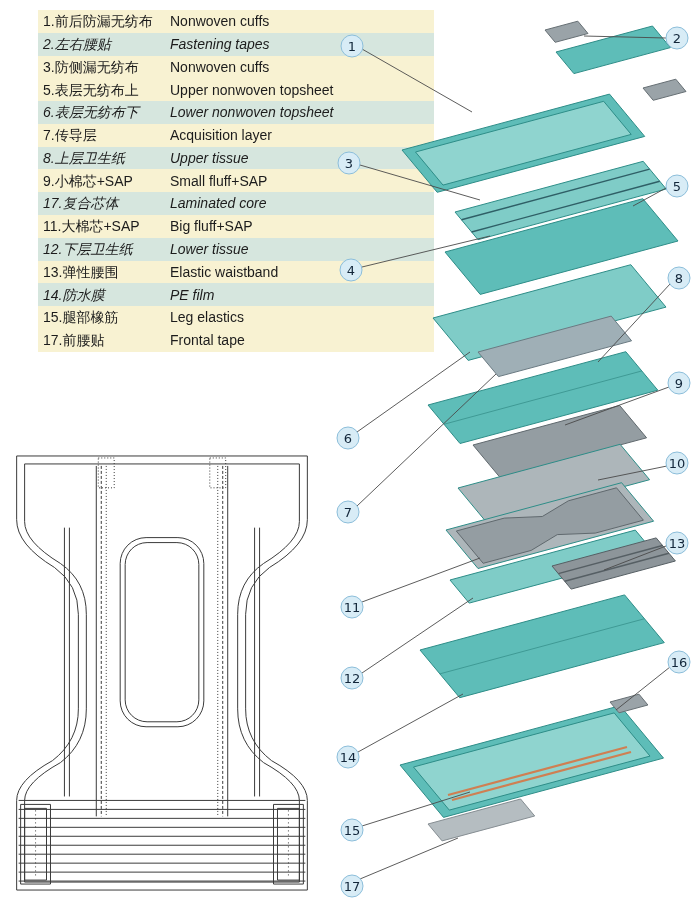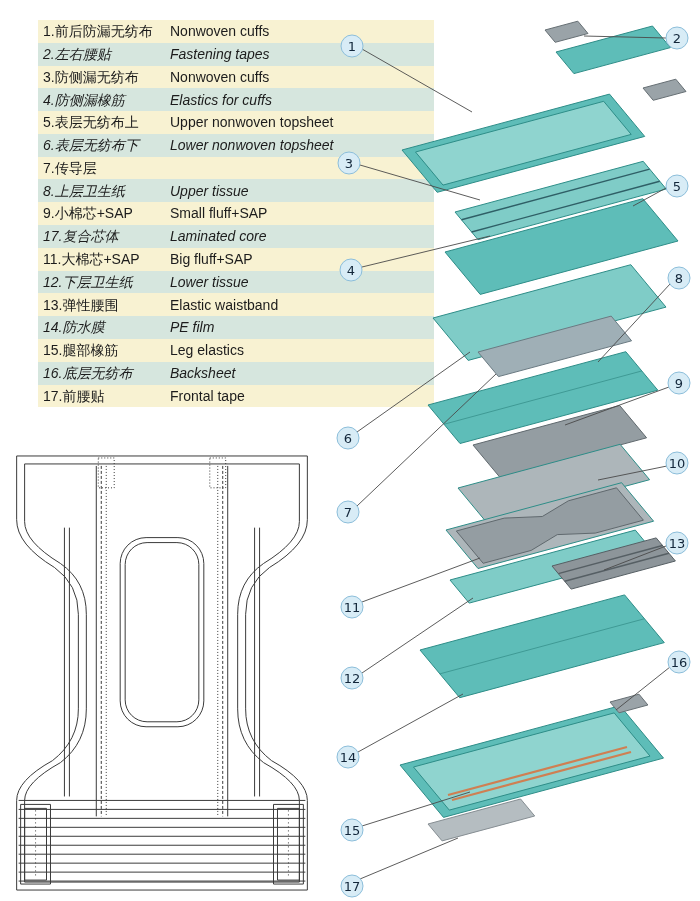--- a/index.html
+++ b/index.html
@@ -1,21 +1,21 @@
 <!DOCTYPE html>
 <html style="--teal: #5ebdb8; --teal-light: #7fccc7; --teal-edge: #2e8d88; --gray: #9aa3a8; --band-gray: #8d959a; --leg-elastic-orange: #cf7f52; --badge-fill: #d8ecf6; --badge-edge: #8cbeda; --legend-row-odd: #f8f2d2; --legend-row-even: #d6e6de;"><head>
 <meta charset="utf-8">
 <style>
   html,body{margin:0;padding:0;}
   body{
     width:700px;height:901px;position:relative;background:#fff;overflow:hidden;
     font-family:"Liberation Sans","DejaVu Sans",sans-serif;color:#1c1c1c;
   }
   
-  .legend{position:absolute;left:4px;top:20px;width:396px;padding-left:34px;}
+  .legend{position:absolute;left:4px;top:10px;width:396px;padding-left:34px;}
   .lrow{display:grid;grid-template-columns:127px auto;align-items:center;
         padding:2.2px 2px 2.2px 5px;font-size:14px;line-height:18.4px;}
   .lrow.odd{background:var(--legend-row-odd,#f8f2d2);}
   .lrow.even{background:var(--legend-row-even,#d6e6de);font-style:italic;}
   .lrow .zh{white-space:nowrap;}
   .lrow .en{white-space:nowrap;}
   
   .exploded{position:absolute;left:330px;top:0;width:370px;height:901px;}
   .exploded polygon{stroke-width:1;}
   .teal{fill:var(--teal,#5ebdb8);stroke:var(--teal-edge,#2e8d88);}
@@ -47,34 +47,31 @@
       <span class="en">Nonwoven cuffs</span>
     </div>
     <div class="lrow even">
       <span class="zh">2.左右腰贴</span>
       <span class="en">Fastening tapes</span>
     </div>
     <div class="lrow odd">
       <span class="zh">3.防侧漏无纺布</span>
       <span class="en">Nonwoven cuffs</span>
     </div>
-    <div class="lrow even">
-      <span class="zh">4.防侧漏橡筋</span>
-      <span class="en">Elastics for cuffs</span>
-    </div>
     <div class="lrow odd">
       <span class="zh">5.表层无纺布上</span>
       <span class="en">Upper nonwoven topsheet</span>
     </div>
     <div class="lrow even">
       <span class="zh">6.表层无纺布下</span>
       <span class="en">Lower nonwoven topsheet</span>
     </div>
     <div class="lrow odd">
       <span class="zh">7.传导层</span>
+      <span class="en">Acquisition layer</span>
     </div>
     <div class="lrow even">
       <span class="zh">8.上层卫生纸</span>
       <span class="en">Upper tissue</span>
     </div>
     <div class="lrow odd">
       <span class="zh">9.小棉芯+SAP</span>
       <span class="en">Small fluff+SAP</span>
     </div>
     <div class="lrow even">
@@ -93,24 +90,20 @@
       <span class="zh">13.弹性腰围</span>
       <span class="en">Elastic waistband</span>
     </div>
     <div class="lrow even">
       <span class="zh">14.防水膜</span>
       <span class="en">PE film</span>
     </div>
     <div class="lrow odd">
       <span class="zh">15.腿部橡筋</span>
       <span class="en">Leg elastics</span>
-    </div>
-    <div class="lrow even">
-      <span class="zh">16.底层无纺布</span>
-      <span class="en">Backsheet</span>
     </div>
     <div class="lrow odd">
       <span class="zh">17.前腰贴</span>
       <span class="en">Frontal tape</span>
     </div>
   </div>
 
 <svg class="exploded" viewBox="330 0 370 901">
   <g>
       <polygon points="545.0,30.0 577.8,21.2 588.0,33.5 555.2,42.3" class="grayA"></polygon>

